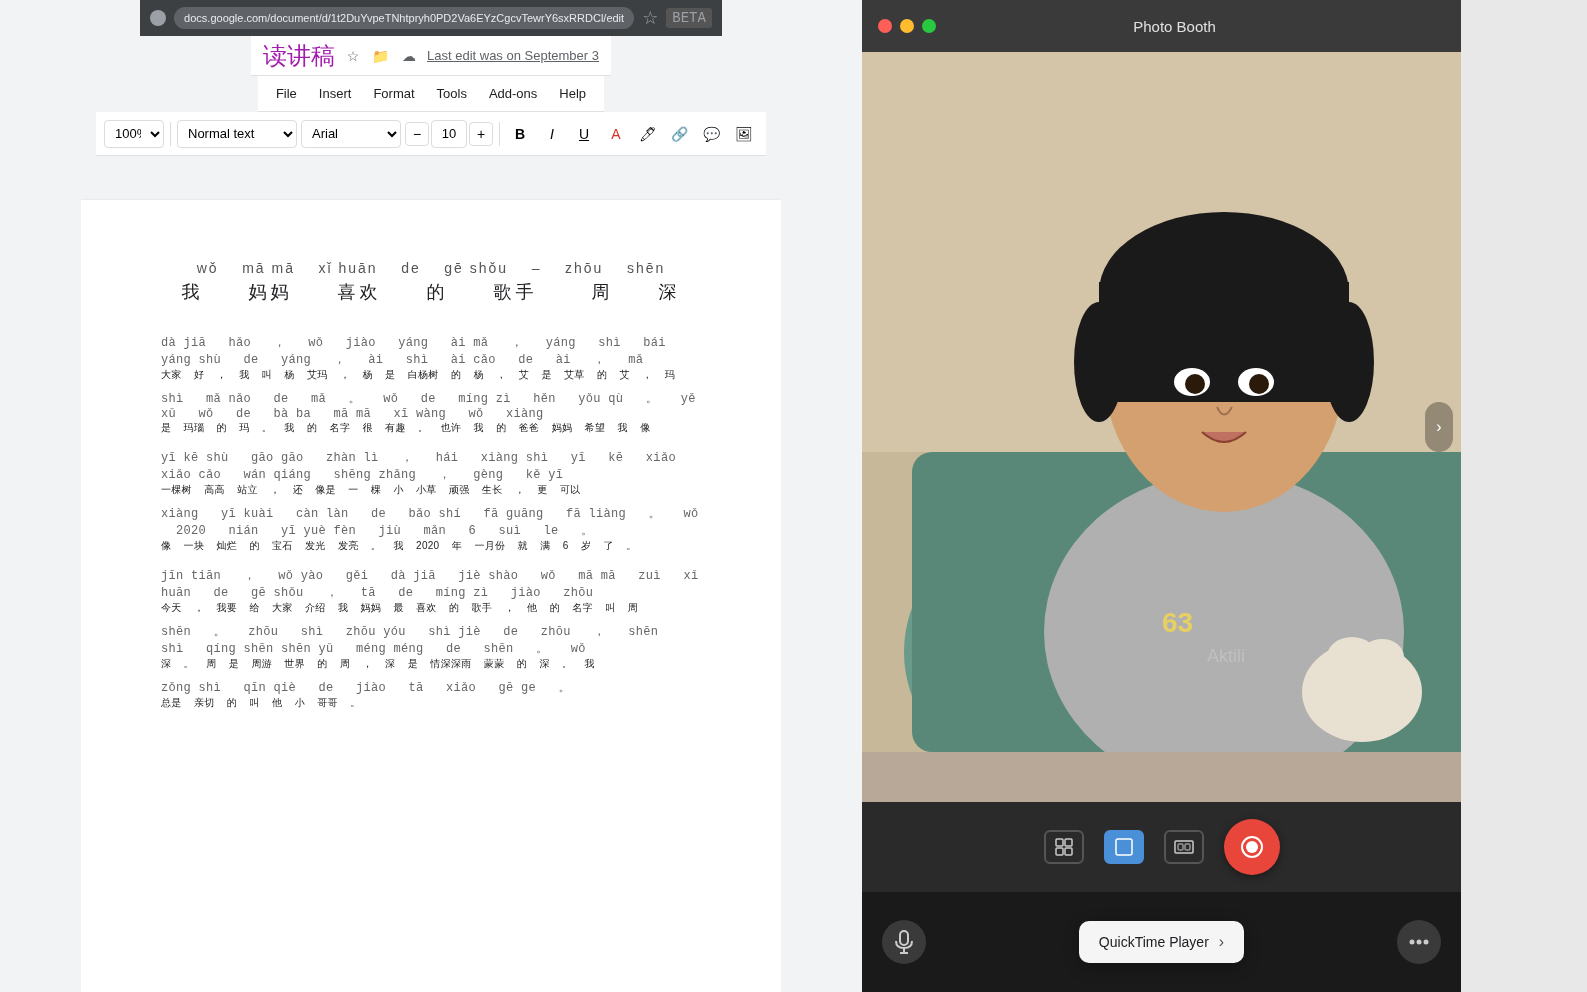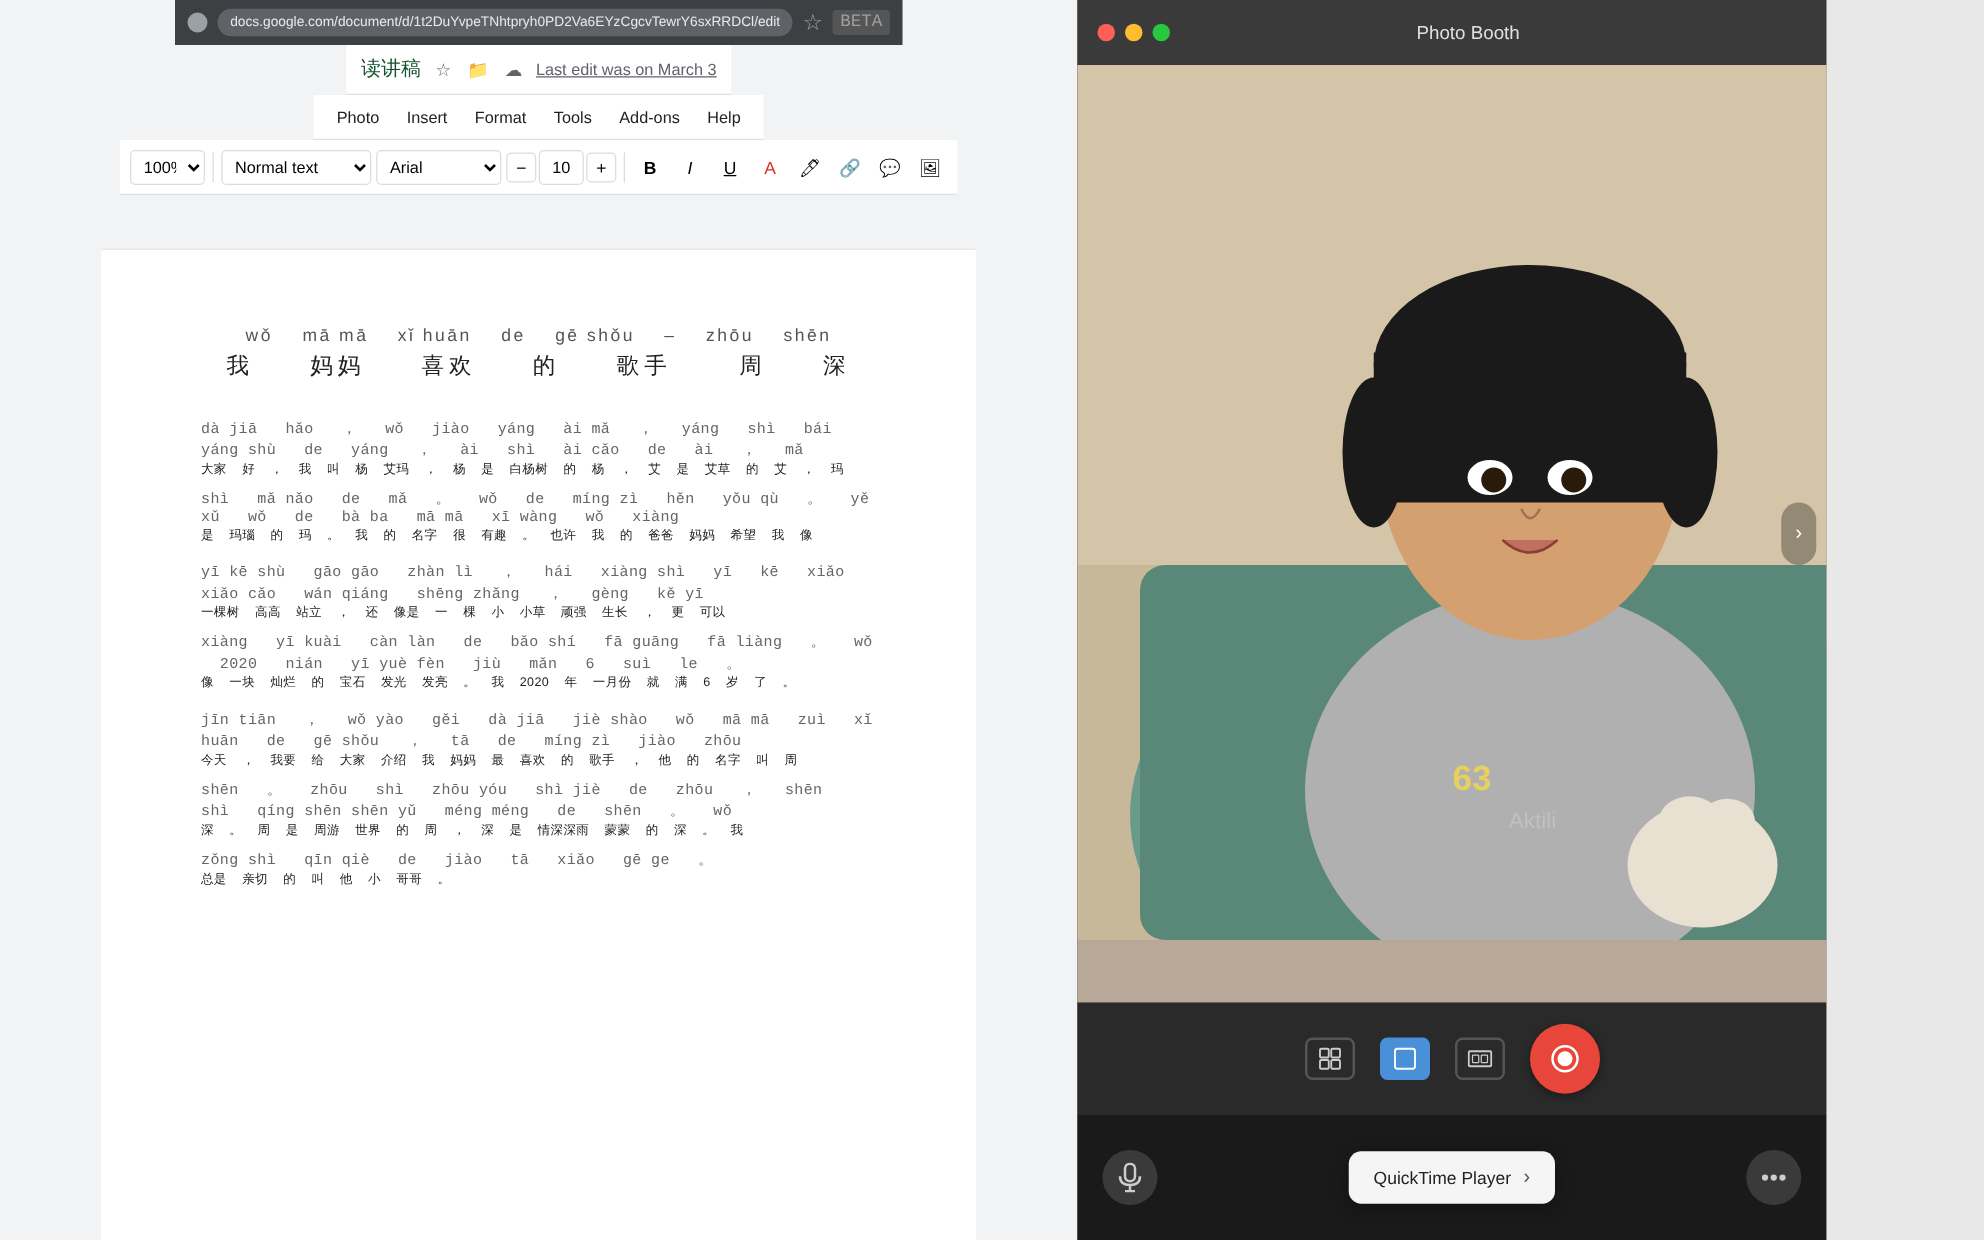--- a/index.html
+++ b/index.html
@@ -45,22 +45,22 @@
     .docs-toolbar-top {
       height: 40px;
       background: #fff;
       display: flex;
       align-items: center;
       padding: 0 12px;
       gap: 8px;
       border-bottom: 1px solid #e0e0e0;
     }
     .doc-title {
-      font-size: 16px;
-      color: #14532d;
+      font-size: 24px;
+      color: #a21caf;
       font-weight: normal;
     }
     .toolbar-icon-btn {
       width: 20px; height: 20px;
       display: flex; align-items: center; justify-content: center;
       cursor: pointer; color: #5f6368; font-size: 14px;
     }
     .last-edit {
       margin-left: auto;
       font-size: 13px;
@@ -305,25 +305,25 @@
     </div>
     <span style="color:#9aa0a6;font-size:18px;cursor:pointer;">☆</span>
     <span style="color:#9aa0a6;font-size:14px;cursor:pointer;background:#555;padding:2px 6px;border-radius:3px;font-family:Liberation Mono, monospace;">BETA</span>
   </div>
 
   <div class="docs-toolbar-top">
     <span class="doc-title">读讲稿</span>
     <span class="toolbar-icon-btn">☆</span>
     <span class="toolbar-icon-btn">📁</span>
     <span class="toolbar-icon-btn">☁</span>
-    <span class="last-edit">Last edit was on March 3</span>
+    <span class="last-edit">Last edit was on September 3</span>
   </div>
 
   <div class="docs-menu">
-    <span class="menu-item">Photo</span>
+    <span class="menu-item">File</span>
     <span class="menu-item">Insert</span>
     <span class="menu-item">Format</span>
     <span class="menu-item">Tools</span>
     <span class="menu-item">Add-ons</span>
     <span class="menu-item">Help</span>
   </div>
 
   <div class="docs-format-bar">
     <select class="format-select zoom-select">
       <option>100%</option>

